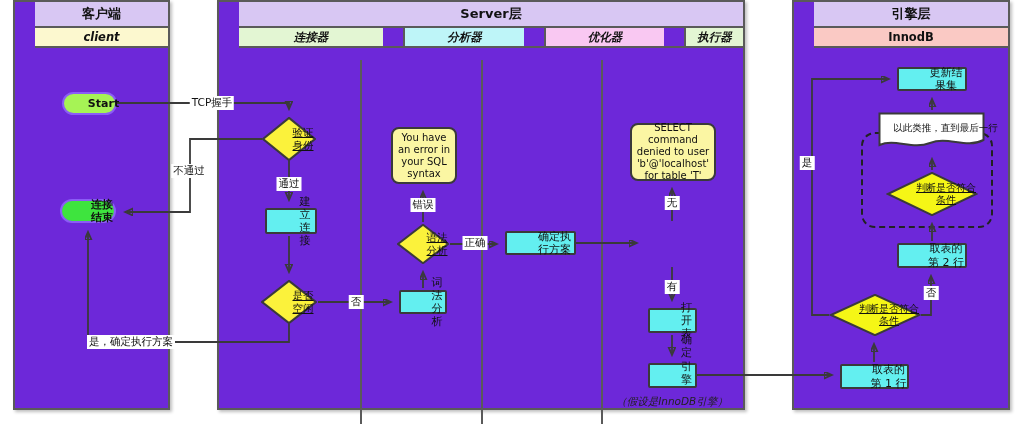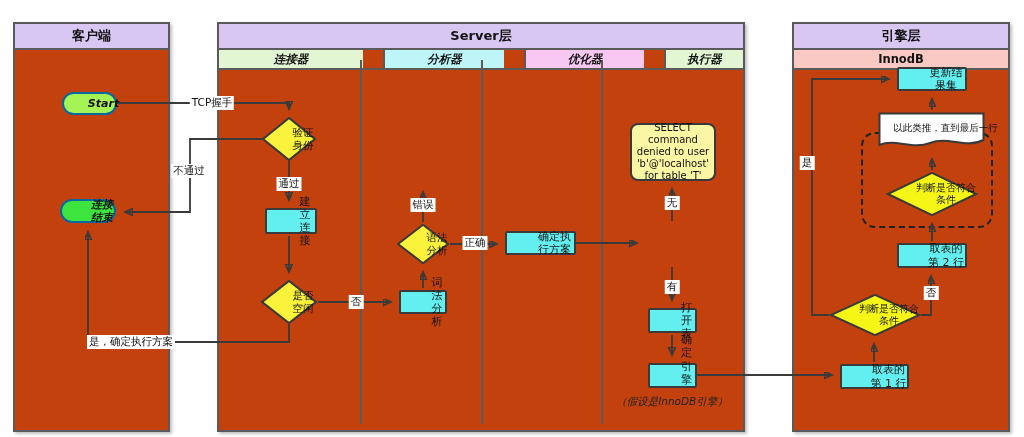--- a/index.html
+++ b/index.html
@@ -1,68 +1,71 @@
 <!DOCTYPE html>
 <html><head>
 <meta charset="utf-8">
 <style>
   html,body{margin:0;padding:0;background:#f7f7f7;}
   .stage{position:relative;width:1024px;height:437px;background:#fff;
          font-family:"DejaVu Sans","Liberation Sans",sans-serif;color:#111;overflow:hidden;}
 
   
-  .pool{position:absolute;top:22px;height:410px;background:#c2410c;border:2px solid #5a5a5a;
-        box-sizing:border-box;box-shadow:2px 2px 3px rgba(0,0,0,.25);}
+  .pool{position:absolute;top:0;height:410px;background:#6d28d9;border:2px solid #5a5a5a;
+        box-sizing:border-box;box-shadow:2px 2px 3px rgba(0,0,0,.25);padding-left:20px;}
   .pool-title{height:26px;line-height:24px;text-align:center;font-weight:bold;font-size:13px;
               border-bottom:2px solid #5a5a5a;box-sizing:border-box;background:#D8C7F3;}
   .lane-row{display:flex;height:20px;border-bottom:2px solid #5a5a5a;box-sizing:border-box;}
   .lane-cell{height:18px;line-height:18px;text-align:center;font-size:11.5px;font-weight:bold;
              font-style:italic;box-sizing:border-box;}
   .lane-cell + .lane-cell{border-left:2px solid #5a5a5a;margin-left:20px;}
   .lc-green{background:#E3F6D3;} .lc-cyan{background:#BEF5F8;} .lc-pink{background:#F9C8F2;}
   .lc-salmon{background:#FAC9C4;} .lc-yellow{background:#FCF8CF;}
   .vdivider{position:absolute;width:2px;background:#5a5a5a;top:60px;bottom:13px;}
 
   
   svg.edges{position:absolute;left:0;top:0;width:1024px;height:437px;pointer-events:none;}
   svg.edges path{fill:none;stroke:#3a3a3a;stroke-width:1.8px;}
 
   
   .node{position:absolute;display:flex;align-items:center;justify-content:center;text-align:center;
         font-size:11px;line-height:1.2;box-sizing:border-box;padding-left:28px;}
   .proc{background:#63EFF0;border:2px solid #3a3a3a;border-radius:2px;}
-  .pill{border:2px solid #0369a1;border-radius:12px;font-weight:bold;font-style:italic;}
+  .pill{border:2px solid #8b5cf6;border-radius:12px;font-weight:bold;}
   .start-fill{background:#A6F355;}
   .end-fill{background:#3EE43E;}
   .note{background:#FBF6A3;border:2px solid #3a3a3a;border-radius:8px;font-size:10px;padding:2px;}
   .diamond{background:transparent;}
   .diamond svg{position:absolute;left:0;top:0;width:100%;height:100%;}
   .diamond polygon{fill:#FBF23B;stroke:#3a3a3a;stroke-width:2px;vector-effect:non-scaling-stroke;}
   .diamond.bright polygon{fill:#F5F616;}
-  .diamond span{position:relative;z-index:1;font-size:10.5px;}
+  .diamond span{position:relative;z-index:1;font-size:10.5px;text-decoration:underline;}
   .diamond.small-text span{font-size:10px;}
   .doc{background:transparent;}
   .doc svg{position:absolute;left:0;top:0;width:100%;height:100%;}
   .doc path{fill:#fff;stroke:#3a3a3a;stroke-width:2px;vector-effect:non-scaling-stroke;}
   .doc span{position:relative;z-index:1;font-size:9.5px;white-space:nowrap;margin-top:-8px;}
   .dashed-box{position:absolute;border:2px dashed #222;border-radius:14px;box-sizing:border-box;}
 
   
   .edge-label{position:absolute;transform:translate(-50%,-50%);background:#fff;padding:0 2px;
               font-size:10.5px;white-space:nowrap;z-index:3;}
   .free-note{position:absolute;transform:translate(-50%,-50%);font-style:italic;font-size:10.5px;
              color:#222;white-space:nowrap;z-index:3;}
 </style>
 </head>
 <body>
 
 <div class="stage">
 
   <div class="pool" style="left:13px;width:157px;">
     <div class="pool-title">客户端</div>
+    <div class="lane-row">
+        <div class="lane-cell lc-yellow" style="width:100%;">client</div>
+      </div>
   </div>
 
   <div class="pool" style="left:217px;width:528px;">
     <div class="pool-title">Server层</div>
     <div class="lane-row">
       <div class="lane-cell lc-green" style="width:144px;">连接器</div>
       <div class="lane-cell lc-cyan" style="width:121px;">分析器</div>
       <div class="lane-cell lc-pink" style="width:120px;">优化器</div>
       <div class="lane-cell lc-green" style="flex:1;">执行器</div>
     </div>
@@ -125,20 +128,23 @@
   <div class="node proc" style="left:265px;top:208px;width:52px;height:26px;">
     <span>建立连接</span>
   </div>
   <div class="node diamond" style="left:261px;top:280px;width:56px;height:44px;">
     <svg viewBox="0 0 100 100" preserveAspectRatio="none">
         <polygon points="50,2 98,50 50,98 2,50"></polygon>
       </svg>
     <span>是否空闲</span>
   </div>
 
+  <div class="node note" style="left:391px;top:127px;width:66px;height:57px;">
+    <span>You have an error in your SQL syntax</span>
+  </div>
   <div class="node diamond" style="left:397px;top:224px;width:52px;height:40px;">
     <svg viewBox="0 0 100 100" preserveAspectRatio="none">
         <polygon points="50,2 98,50 50,98 2,50"></polygon>
       </svg>
     <span>语法分析</span>
   </div>
   <div class="node proc" style="left:399px;top:290px;width:48px;height:24px;">
     <span>词法分析</span>
   </div>
 

